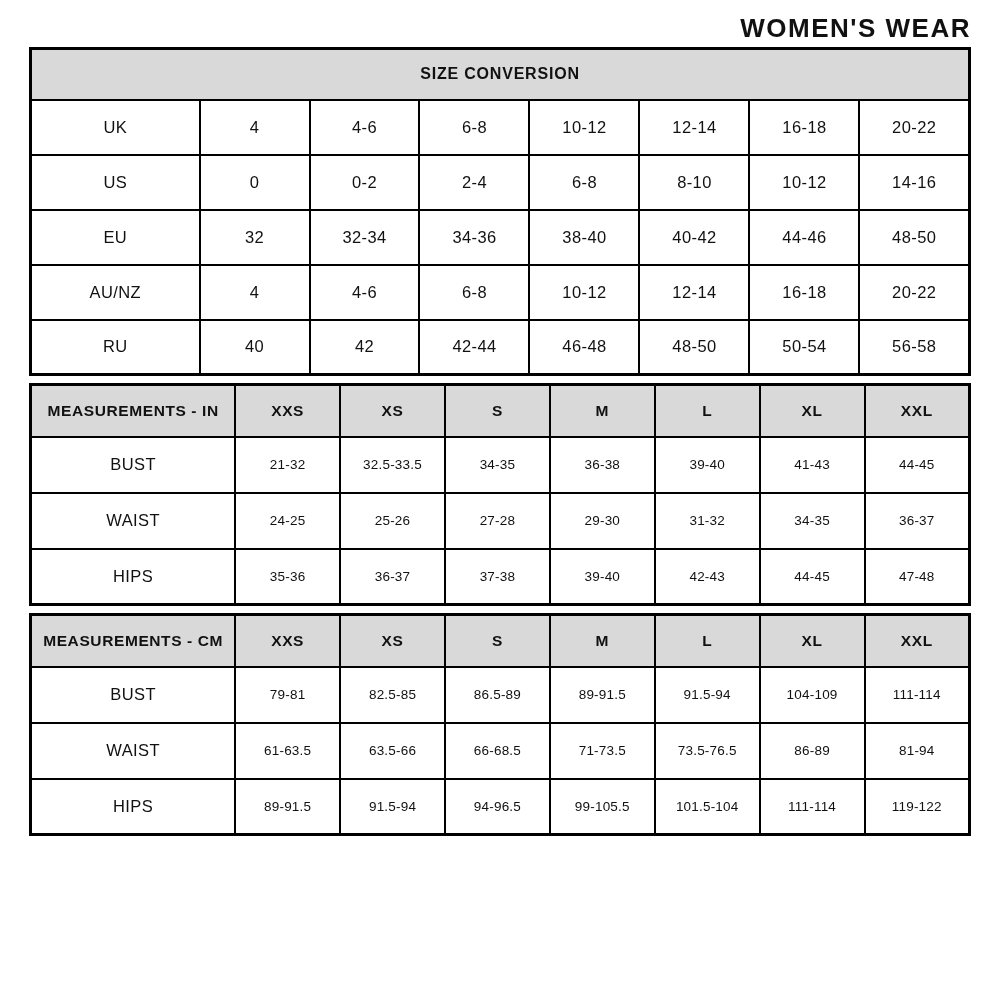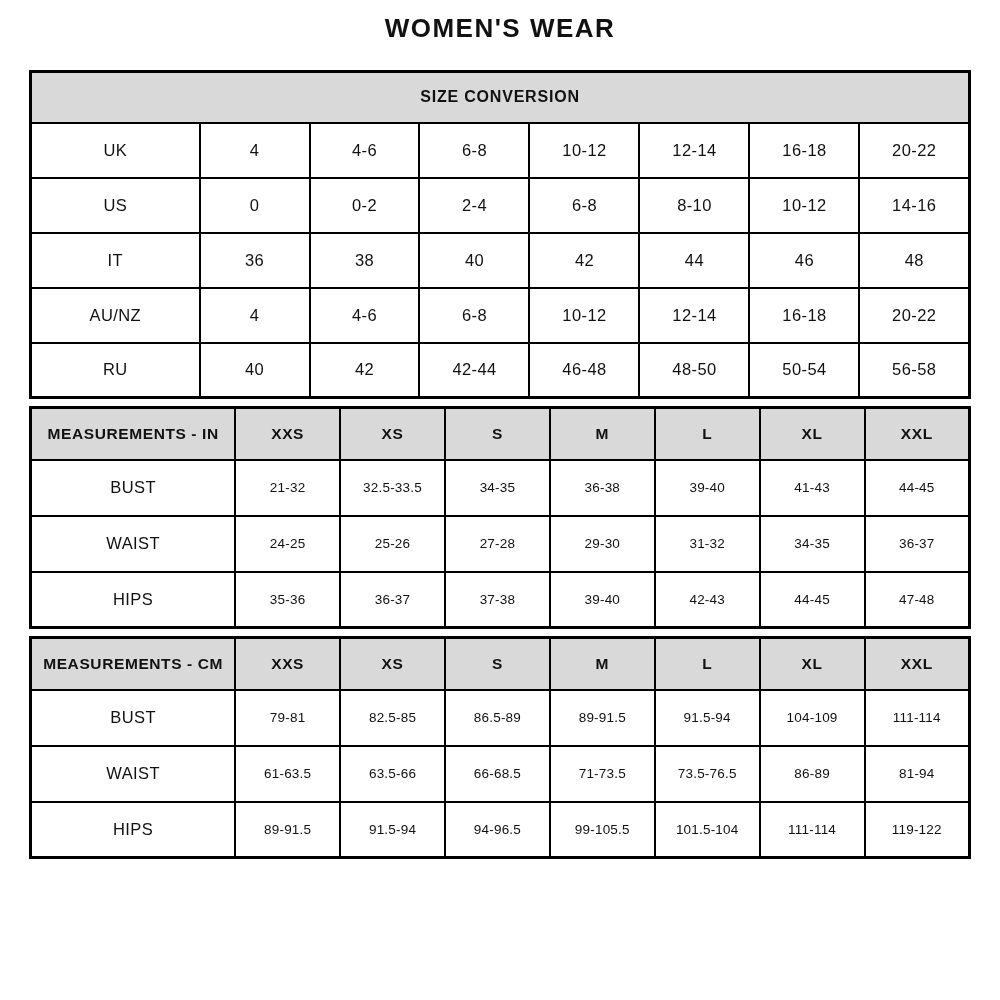--- a/index.html
+++ b/index.html
@@ -10,26 +10,26 @@
     width: 1000px;
     font-family: "Liberation Sans", "DejaVu Sans", sans-serif;
     color: #111111;
   }
   .page {
     width: 1000px;
     height: 1000px;
     padding: 14px 29px 0 29px;
   }
   .page-title {
-    text-align: center;
+    text-align: right;
     font-size: 26px;
     font-weight: 700;
     letter-spacing: 1.5px;
     line-height: 28px;
-    margin: 0 0 28px 0;
+    margin: 0 0 5px 0;
   }
   table {
     width: 100%;
     border-collapse: collapse;
     table-layout: fixed;
     border: 3px solid #000;
     margin-bottom: 7px;
   }
   th, td {
     border: 2px solid #000;
@@ -124,28 +124,28 @@
           <th class="row-label">US</th>
           <td>0</td>
           <td>0-2</td>
           <td>2-4</td>
           <td>6-8</td>
           <td>8-10</td>
           <td>10-12</td>
           <td>14-16</td>
         </tr>
         <tr>
-          <th class="row-label">IT</th>
-          <td>36</td>
-          <td>38</td>
-          <td>40</td>
-          <td>42</td>
-          <td>44</td>
-          <td>46</td>
-          <td>48</td>
+          <th class="row-label">EU</th>
+          <td>32</td>
+          <td>32-34</td>
+          <td>34-36</td>
+          <td>38-40</td>
+          <td>40-42</td>
+          <td>44-46</td>
+          <td>48-50</td>
         </tr>
         <tr>
           <th class="row-label">AU/NZ</th>
           <td>4</td>
           <td>4-6</td>
           <td>6-8</td>
           <td>10-12</td>
           <td>12-14</td>
           <td>16-18</td>
           <td>20-22</td>

